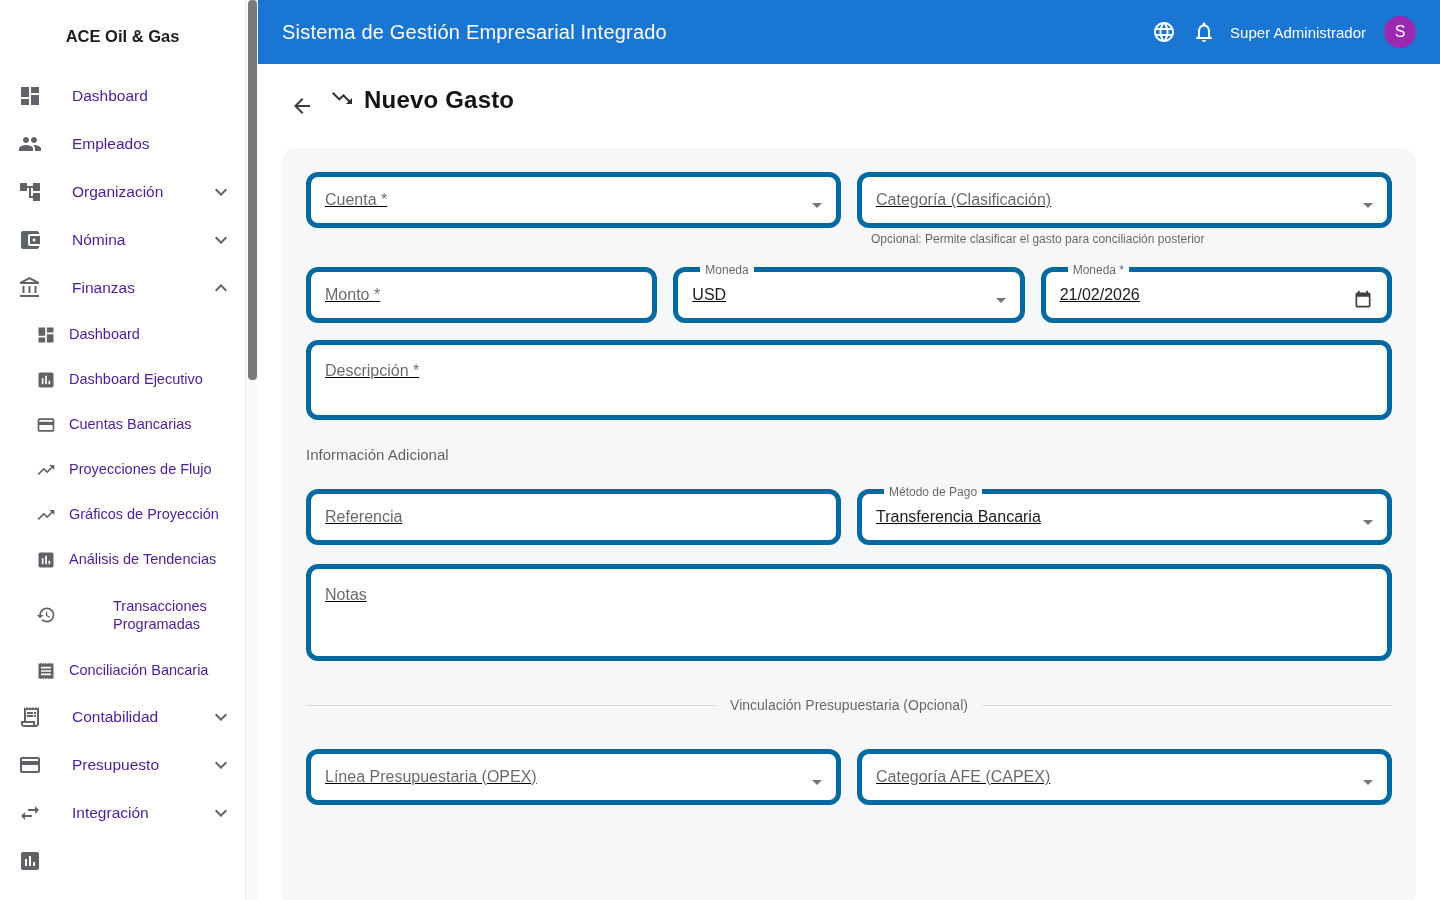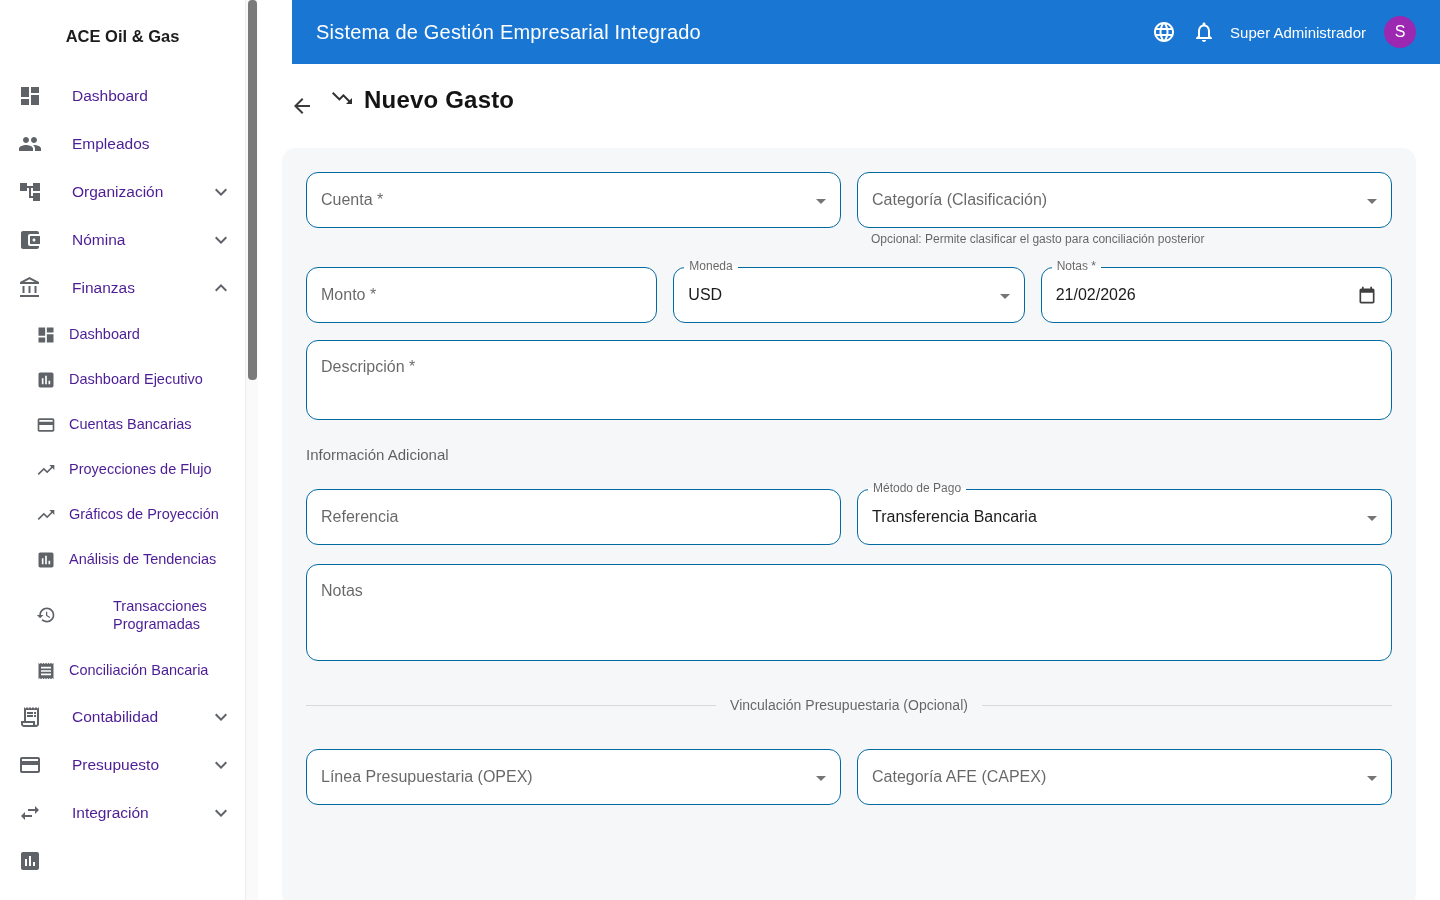--- a/index.html
+++ b/index.html
@@ -24,21 +24,21 @@
 
   
   .side-scroll { width:13px; flex:0 0 13px; background:#fafafa; border-left:1px solid #ececec;
     position:relative; }
   .side-scroll .thumb { position:absolute; top:0; left:2px; width:9px; height:380px;
     background:#7a7a7a; border-radius:4px; }
 
   
   .main { flex:1; display:flex; flex-direction:column; background:#fff; }
   .appbar { height:64px; background:#1976d2; color:#fff; display:flex; align-items:center;
-    padding:0 24px; flex:0 0 64px;margin-left:34px; }
+    padding:0 24px; flex:0 0 64px; }
   .appbar-title { font-size:20px; font-weight:400; letter-spacing:.2px; }
   .appbar-right { margin-left:auto; display:flex; align-items:center; }
   .icon-btn { width:40px; height:40px; border-radius:50%; display:flex; align-items:center;
     justify-content:center; cursor:pointer; background:transparent; border:none; }
   .icon-btn .mi { width:24px; height:24px; fill:#fff; }
   .appbar-user { font-size:15px; margin:0 18px 0 6px; }
   .avatar { width:32px; height:32px; border-radius:50%; background:#9c27b0; color:#fff;
     display:flex; align-items:center; justify-content:center; font-size:16px; cursor:pointer; }
 
   .content { flex:1; overflow:hidden; padding:22px 24px 0 24px; }
@@ -48,29 +48,29 @@
   .back-btn .mi { width:24px; height:24px; fill:#3c3c3c; }
   .page-header .title-icon { width:24px; height:24px; fill:#2f2f2f; margin:0 10px 0 8px; }
   .page-title { font-size:24px; font-weight:700; color:#141414; letter-spacing:.2px; }
 
   
   .card { background:#f6f7f8; border-radius:14px; padding:24px; height:760px; }
   .grid-2 { display:grid; grid-template-columns:1fr 1fr; gap:16px; }
   .grid-3 { display:grid; grid-template-columns:1fr 1fr 1fr; gap:16px; }
   .row { margin-bottom:16px; }
 
-  .field { position:relative; height:56px; background:#fff; border:1px solid #0369a1;
-    border-radius:12px; display:flex; align-items:center; padding:0 14px; cursor:text; }
+  .field { position:relative; height:56px; background:#fff; border:5px solid #0369a1;
+    border-radius:12px; display:flex; align-items:center; padding:0 14px; cursor:text;text-decoration:underline; }
   .field.select { cursor:pointer; padding-right:38px; }
   .field .ph { color:rgba(0,0,0,.6); font-size:16px; }
   .field .value { color:#1c1c1c; font-size:16px; }
   .field .caret { position:absolute; right:7px; top:16px; width:24px; height:24px;
     fill:rgba(0,0,0,.54); }
   .field .cal { position:absolute; right:14px; top:18px; width:20px; height:20px; fill:#3f3f3f; }
-  .float-label { position:absolute; top:-9px; left:10px; font-size:12px; color:rgba(0,0,0,.6);
+  .float-label { position:absolute; top:-9px; left:22px; font-size:12px; color:rgba(0,0,0,.6);
     padding:0 5px; line-height:14px;
     background:linear-gradient(to bottom,#f6f7f8 52%,#ffffff 52%); border-radius:3px; }
   .area { height:80px; align-items:flex-start; padding-top:17px; }
   .area.tall { height:97px; }
   .helper { font-size:12px; color:rgba(0,0,0,.6); margin:4px 14px 0 14px; }
 
   .section-label { font-size:15px; color:rgba(0,0,0,.62); margin:26px 0 26px 0; }
   .divider { display:flex; align-items:center; margin:36px 0 36px 0; }
   .divider .line { flex:1; height:1px; background:rgba(0,0,0,.12); }
   .divider .divider-text { padding:0 14px; font-size:14px; color:rgba(0,0,0,.6); }
@@ -272,21 +272,21 @@
             <span class="ph">Monto *</span>
           </div>
           <div class="field select">
             <span class="float-label">Moneda</span>
             <span class="value">USD</span>
             <svg class="caret" viewBox="0 0 24 24">
                 <path d="M7 10l5 5 5-5z"></path>
               </svg>
           </div>
           <div class="field">
-            <span class="float-label">Notas *</span>
+            <span class="float-label">Moneda *</span>
             <span class="value">21/02/2026</span>
             <svg class="cal" viewBox="0 0 24 24">
                 <path d="M19 3h-1V1h-2v2H8V1H6v2H5c-1.11 0-2 .9-2 2v14c0 1.1.89 2 2 2h14c1.1 0 2-.9 2-2V5c0-1.1-.9-2-2-2zm0 16H5V8h14v11z"></path>
               </svg>
           </div>
         </div>
 
         <div class="row" style="margin-top:17px;">
           <div class="field area">
             <span class="ph">Descripción *</span>

